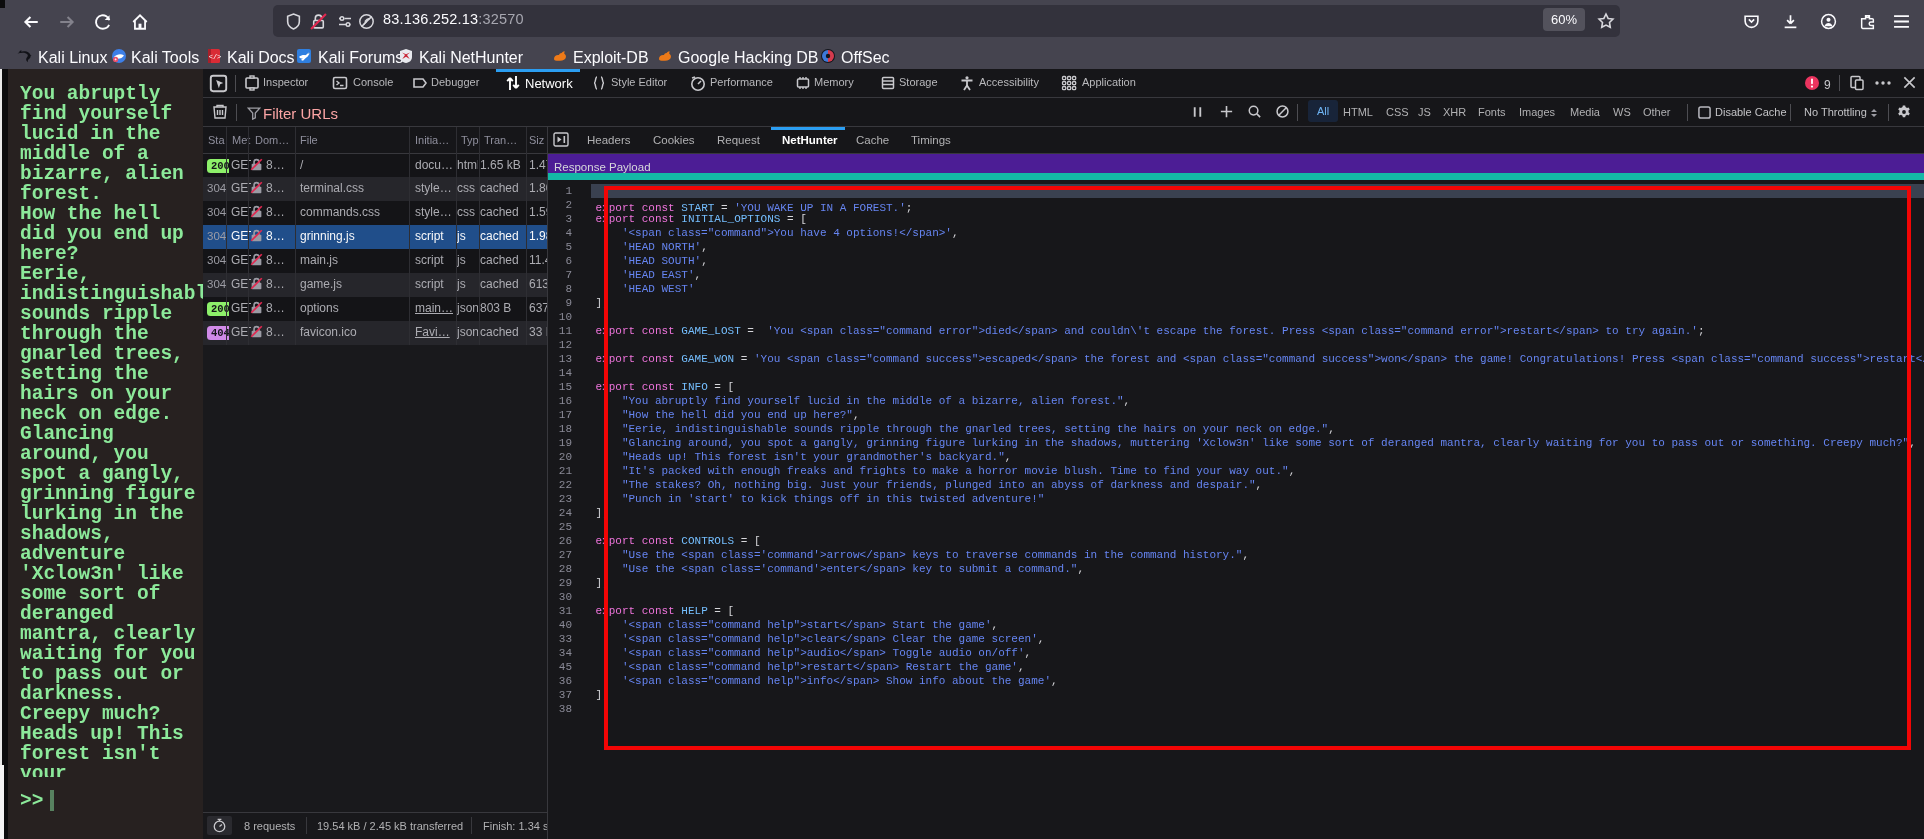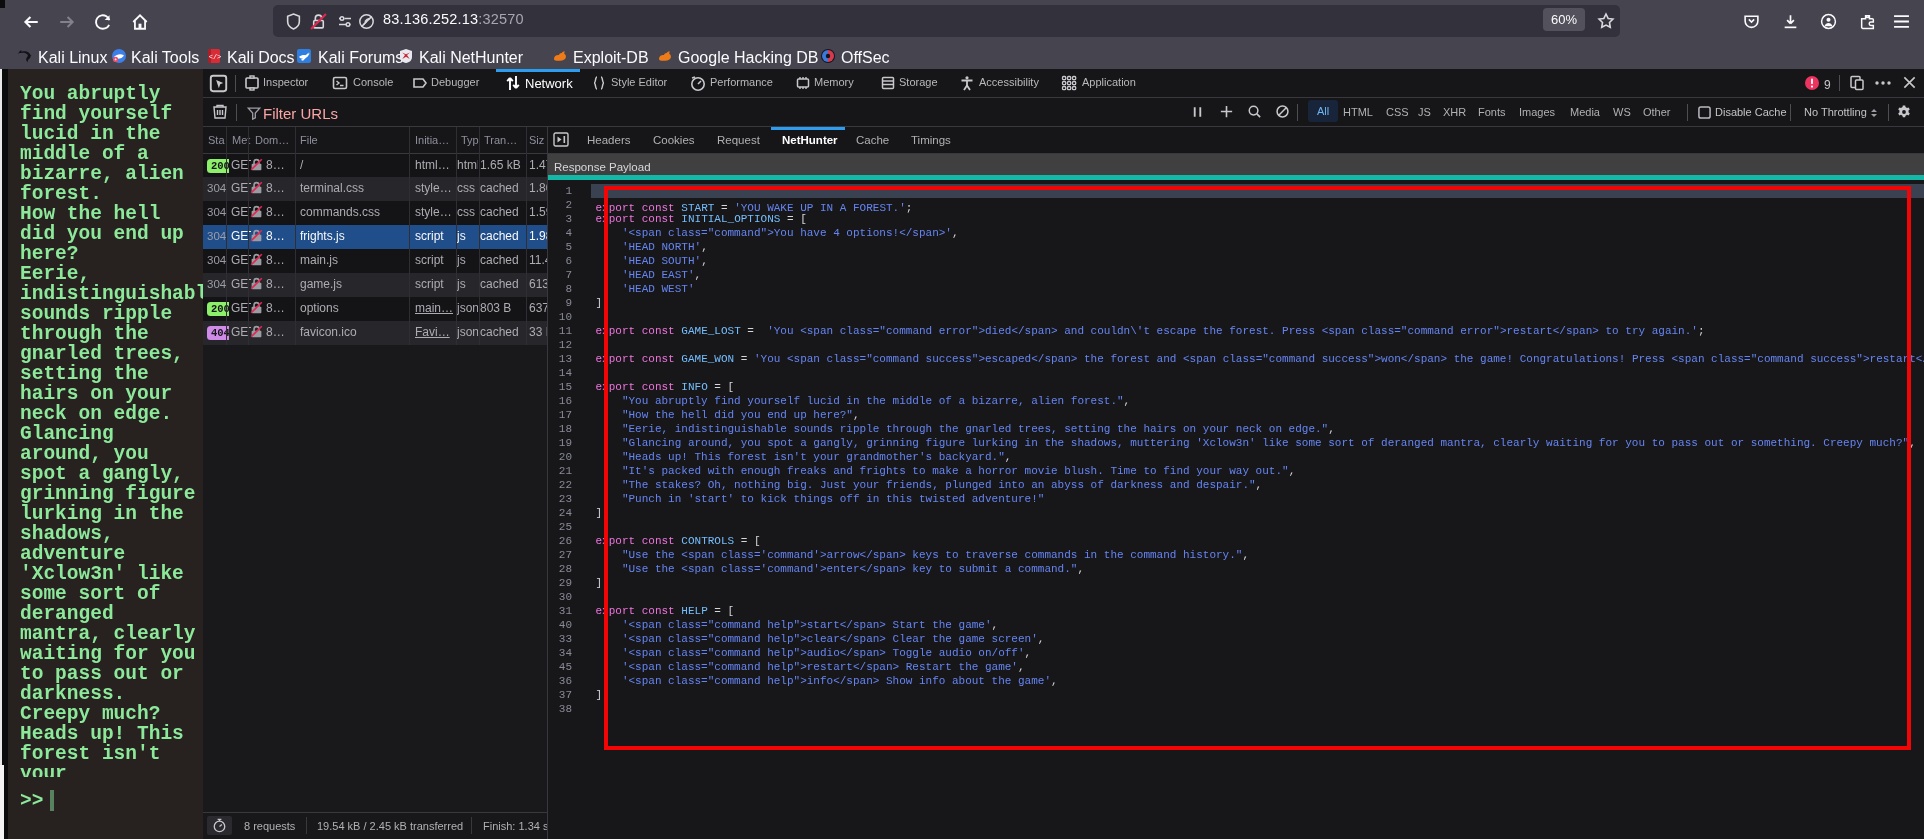--- a/index.html
+++ b/index.html
@@ -63,21 +63,21 @@
 
 #statbar{position:absolute;left:203px;top:812px;width:344px;height:27px;background:#18181b;border-top:1px solid #38383d}
 .sbtxt{position:absolute;top:820px;font-size:11px;color:#b1b1b3;white-space:nowrap}
 .sbd{position:absolute;top:817px;width:1px;height:17px;background:#38383d}
 #swbox{position:absolute;left:207px;top:816px;width:25px;height:19px;background:#2a2a2f;border-radius:2px}
 
 #rightsep{position:absolute;left:547px;top:127px;width:1px;height:712px;background:#38383d}
 .dtab{position:absolute;top:134px;font-size:11.5px;color:#b1b1b3;white-space:nowrap}
 .dtabsel{position:absolute;top:134px;font-size:11.5px;color:#fff;font-weight:bold;white-space:nowrap}
 #dtabrow{position:absolute;left:548px;top:127px;width:1376px;height:26.5px;background:#161619;border-bottom:1px solid #38383d}
-#payload{position:absolute;left:548px;top:154px;width:1376px;height:26px;background:#404040;border-bottom:5px solid #14b8a6;
+#payload{position:absolute;left:548px;top:154px;width:1376px;height:26px;background:#4c1d95;border-bottom:7px solid #14b8a6;
  font-size:11.5px;color:#d7d7db;line-height:26px;padding-left:6px}
 #codearea{position:absolute;left:548px;top:180px;width:1376px;height:659px;background:#17171a;overflow:hidden}
 #selline{position:absolute;left:591px;top:183.6px;width:1333px;height:14px;background:#3a4150}
 .ln{position:absolute;left:548px;width:24px;text-align:right;font-family:"Liberation Mono",monospace;
  font-size:11px;line-height:14px;color:#8a8a97}
 .cl{position:absolute;left:595.5px;font-family:"Liberation Mono",monospace;font-size:11px;line-height:14px;
  white-space:pre;color:#d7d7db}
 .cl i{font-style:normal}
 .cl .k{color:#ef74dc}.cl .n{color:#75bfff}.cl .p{color:#d7d7db}.cl .s{color:#6685f2}
 
@@ -389,21 +389,21 @@
 <span class="hlbl" style="left:529px">Siz</span>
 <div id="listbg"></div>
 <div class="row" style="top:153.5px">
 <div class="c c1"><span class="badge b200">200</span></div>
     <div class="c c2">GET</div>
 <div class="c c3"><svg class="lock" width="13" height="13" viewBox="0 0 16 16">
         <path fill="#9b9ba4" d="M4 7V5a4 4 0 018 0v2h1a1 1 0 011 1v6a1 1 0 01-1 1H3a1 1 0 01-1-1V8a1 1 0 011-1h1zm2 0h4V5a2 2 0 00-4 0v2z"></path>
         <line x1="1.5" y1="14.5" x2="14.5" y2="1.5" stroke="#e22850" stroke-width="2"></line>
       </svg><span class="dm">8…</span></div>
 <div class="c c4">/</div>
-    <div class="c c5 ">html…</div>
+    <div class="c c5 ">docu…</div>
     <div class="c c6">html</div>
     <div class="c c7">1.65 kB</div>
     <div class="c c8">1.47 kB</div>
   </div>
 <div class="row even" style="top:177.4px">
 <div class="c c1"><span class="st">304</span></div>
     <div class="c c2">GET</div>
 <div class="c c3"><svg class="lock" width="13" height="13" viewBox="0 0 16 16">
         <path fill="#9b9ba4" d="M4 7V5a4 4 0 018 0v2h1a1 1 0 011 1v6a1 1 0 01-1 1H3a1 1 0 01-1-1V8a1 1 0 011-1h1zm2 0h4V5a2 2 0 00-4 0v2z"></path>
         <line x1="1.5" y1="14.5" x2="14.5" y2="1.5" stroke="#e22850" stroke-width="2"></line>
@@ -427,21 +427,21 @@
     <div class="c c7">cached</div>
     <div class="c c8">1.59 kB</div>
   </div>
 <div class="row sel" style="top:225.2px">
 <div class="c c1"><span class="st">304</span></div>
     <div class="c c2">GET</div>
 <div class="c c3"><svg class="lock" width="13" height="13" viewBox="0 0 16 16">
         <path fill="#9b9ba4" d="M4 7V5a4 4 0 018 0v2h1a1 1 0 011 1v6a1 1 0 01-1 1H3a1 1 0 01-1-1V8a1 1 0 011-1h1zm2 0h4V5a2 2 0 00-4 0v2z"></path>
         <line x1="1.5" y1="14.5" x2="14.5" y2="1.5" stroke="#e22850" stroke-width="2"></line>
       </svg><span class="dm">8…</span></div>
-<div class="c c4">frights.js</div>
+<div class="c c4">grinning.js</div>
     <div class="c c5 ">script</div>
     <div class="c c6">js</div>
     <div class="c c7">cached</div>
     <div class="c c8">1.98 kB</div>
   </div>
 <div class="row" style="top:249.1px">
 <div class="c c1"><span class="st">304</span></div>
     <div class="c c2">GET</div>
 <div class="c c3"><svg class="lock" width="13" height="13" viewBox="0 0 16 16">
         <path fill="#9b9ba4" d="M4 7V5a4 4 0 018 0v2h1a1 1 0 011 1v6a1 1 0 01-1 1H3a1 1 0 01-1-1V8a1 1 0 011-1h1zm2 0h4V5a2 2 0 00-4 0v2z"></path>

